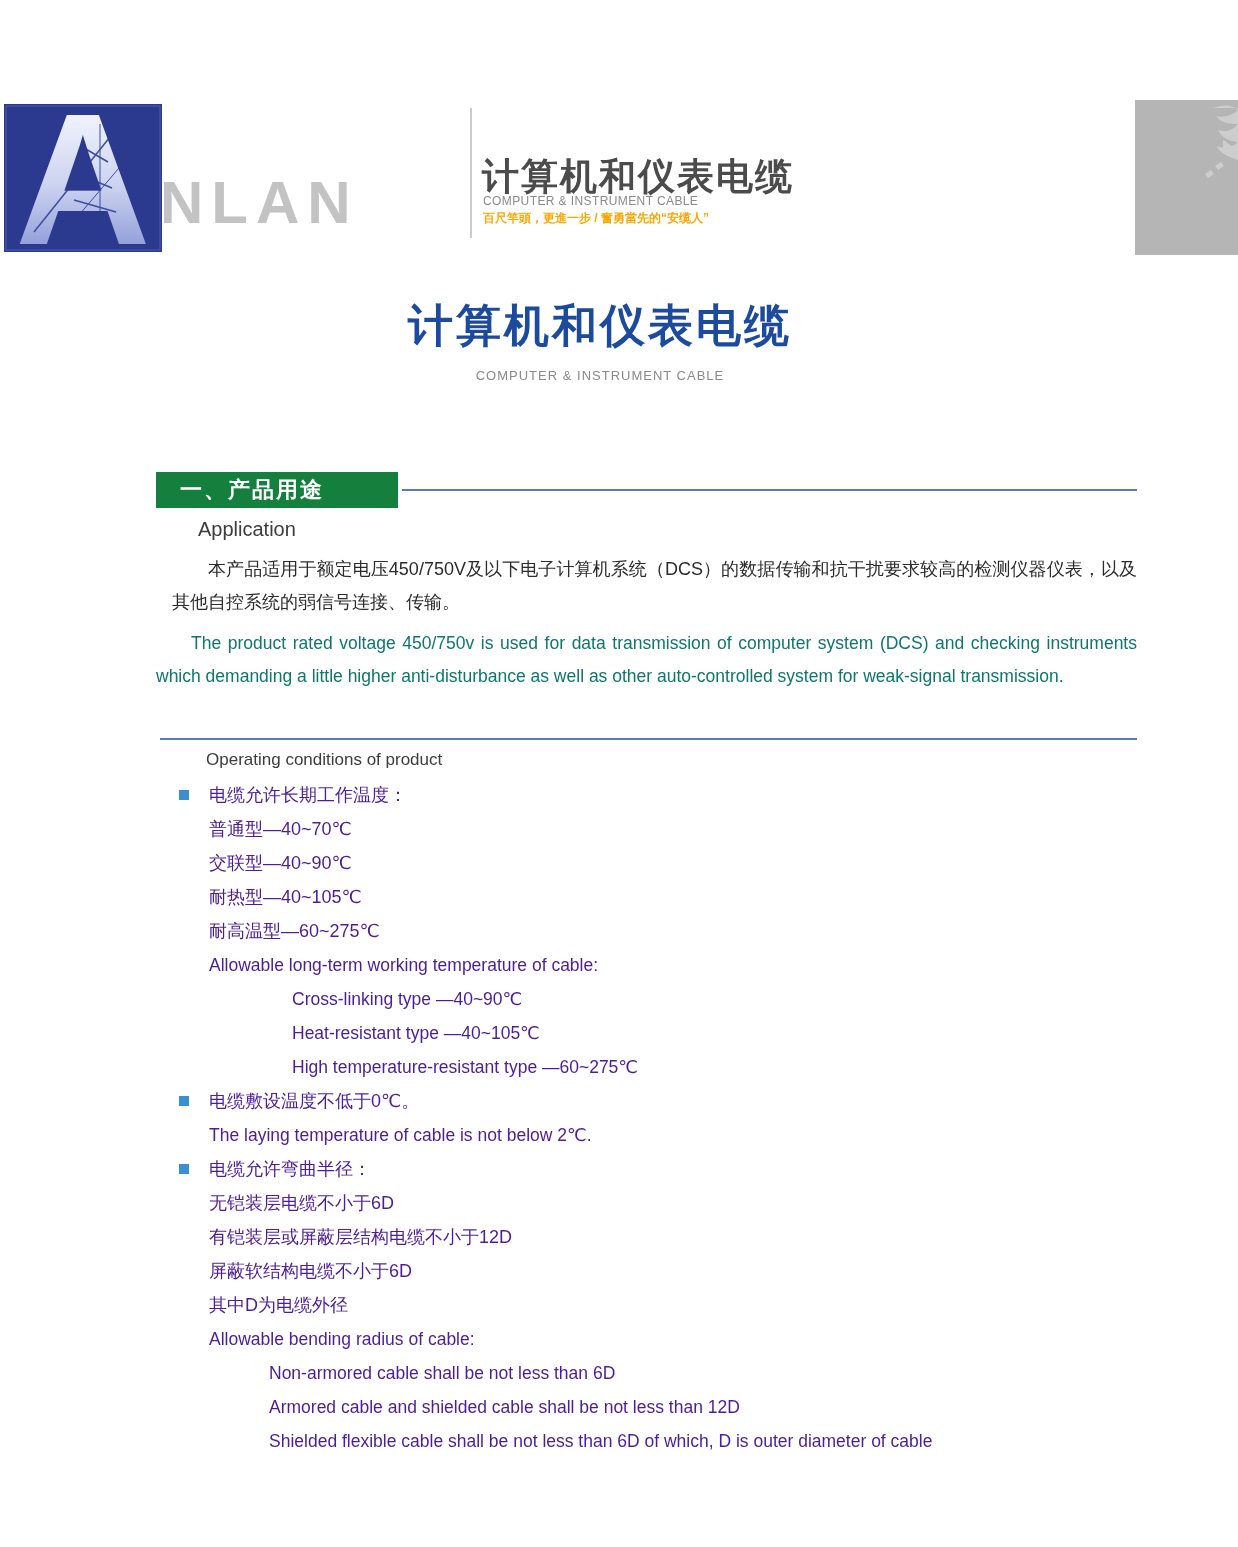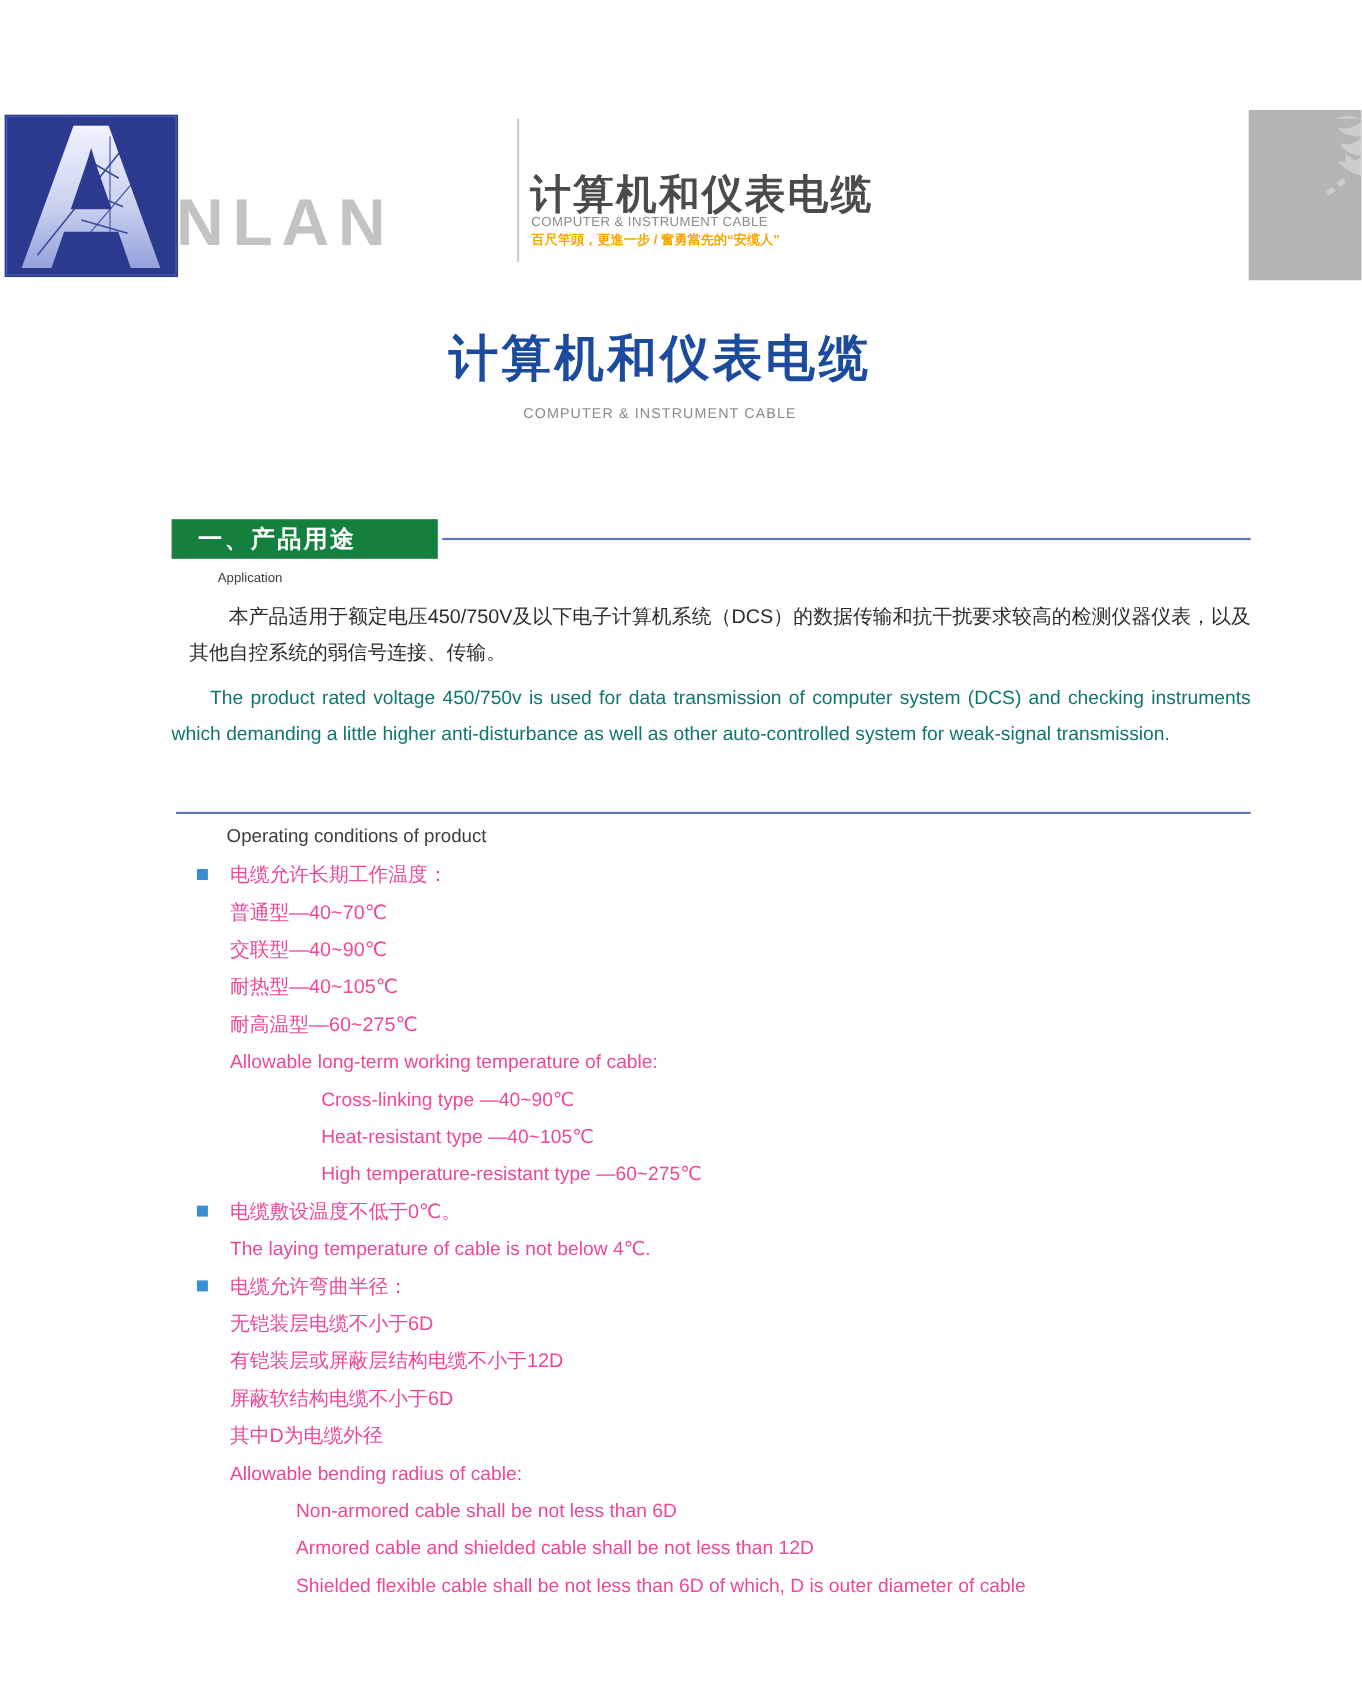--- a/index.html
+++ b/index.html
@@ -25,32 +25,32 @@
   .doc-sub{margin-top:12px;font-size:13px;color:#8a8a8a;letter-spacing:1px;}
   
   .sec{position:absolute;left:156px;width:981px;}
   .sec-head{display:flex;align-items:center;}
   .sec-box{
     box-sizing:border-box;width:242px;height:36px;background:#15803d;color:#ffffff;
     font-size:22px;font-weight:bold;letter-spacing:2px;line-height:36px;padding-left:24px;
     flex:0 0 auto;white-space:nowrap;
   }
   .sec-line{flex:1 1 auto;height:2px;background:#5b79bb;margin-left:4px;}
-  .app-label{margin:10px 0 0 42px;font-size:12px;color:#3c3c3c;}
+  .app-label{margin:10px 0 0 42px;font-size:20px;color:#3c3c3c;}
   .para-cn{
     margin:12px 0 0 16px;font-size:18px;line-height:33px;color:#2b2b2b;
     text-align:justify;text-indent:2em;
   }
   .para-en{
     margin:8px 0 0 0;font-size:17.5px;line-height:33px;color:#0f766e;
     text-align:justify;text-indent:2em;
   }
   .op-label{margin:10px 0 0 50px;font-size:17px;color:#3c3c3c;}
   .lines{margin-top:8px;}
-  .ln{position:relative;height:34px;line-height:34px;padding-left:53px;font-size:18px;color:#ec4899;white-space:nowrap;}
+  .ln{position:relative;height:34px;line-height:34px;padding-left:53px;font-size:18px;color:#4c1d95;white-space:nowrap;}
   .ln.en{font-size:17.5px;}
   .ln.ind2{padding-left:136px;}
   .ln.ind3{padding-left:113px;}
   .ln .sq{position:absolute;left:23px;top:12px;width:10px;height:10px;background:#3a8fd0;}
 </style>
 </head>
 <body>
 
 <div class="page">
 
@@ -125,21 +125,21 @@
       <div class="ln"><span>耐热型—40~105℃</span></div>
       <div class="ln"><span>耐高温型—60~275℃</span></div>
       <div class="ln en"><span>Allowable long-term working temperature of cable:</span></div>
       <div class="ln en ind2"><span>Cross-linking type —40~90℃</span></div>
       <div class="ln en ind2"><span>Heat-resistant type —40~105℃</span></div>
       <div class="ln en ind2"><span>High temperature-resistant type —60~275℃</span></div>
       <div class="ln">
         <span class="sq"></span>
         <span>电缆敷设温度不低于0℃。</span>
       </div>
-      <div class="ln en"><span>The laying temperature of cable is not below 4℃.</span></div>
+      <div class="ln en"><span>The laying temperature of cable is not below 2℃.</span></div>
       <div class="ln">
         <span class="sq"></span>
         <span>电缆允许弯曲半径：</span>
       </div>
       <div class="ln"><span>无铠装层电缆不小于6D</span></div>
       <div class="ln"><span>有铠装层或屏蔽层结构电缆不小于12D</span></div>
       <div class="ln"><span>屏蔽软结构电缆不小于6D</span></div>
       <div class="ln"><span>其中D为电缆外径</span></div>
       <div class="ln en"><span>Allowable bending radius of cable:</span></div>
       <div class="ln en ind3"><span>Non-armored cable shall be not less than 6D</span></div>

